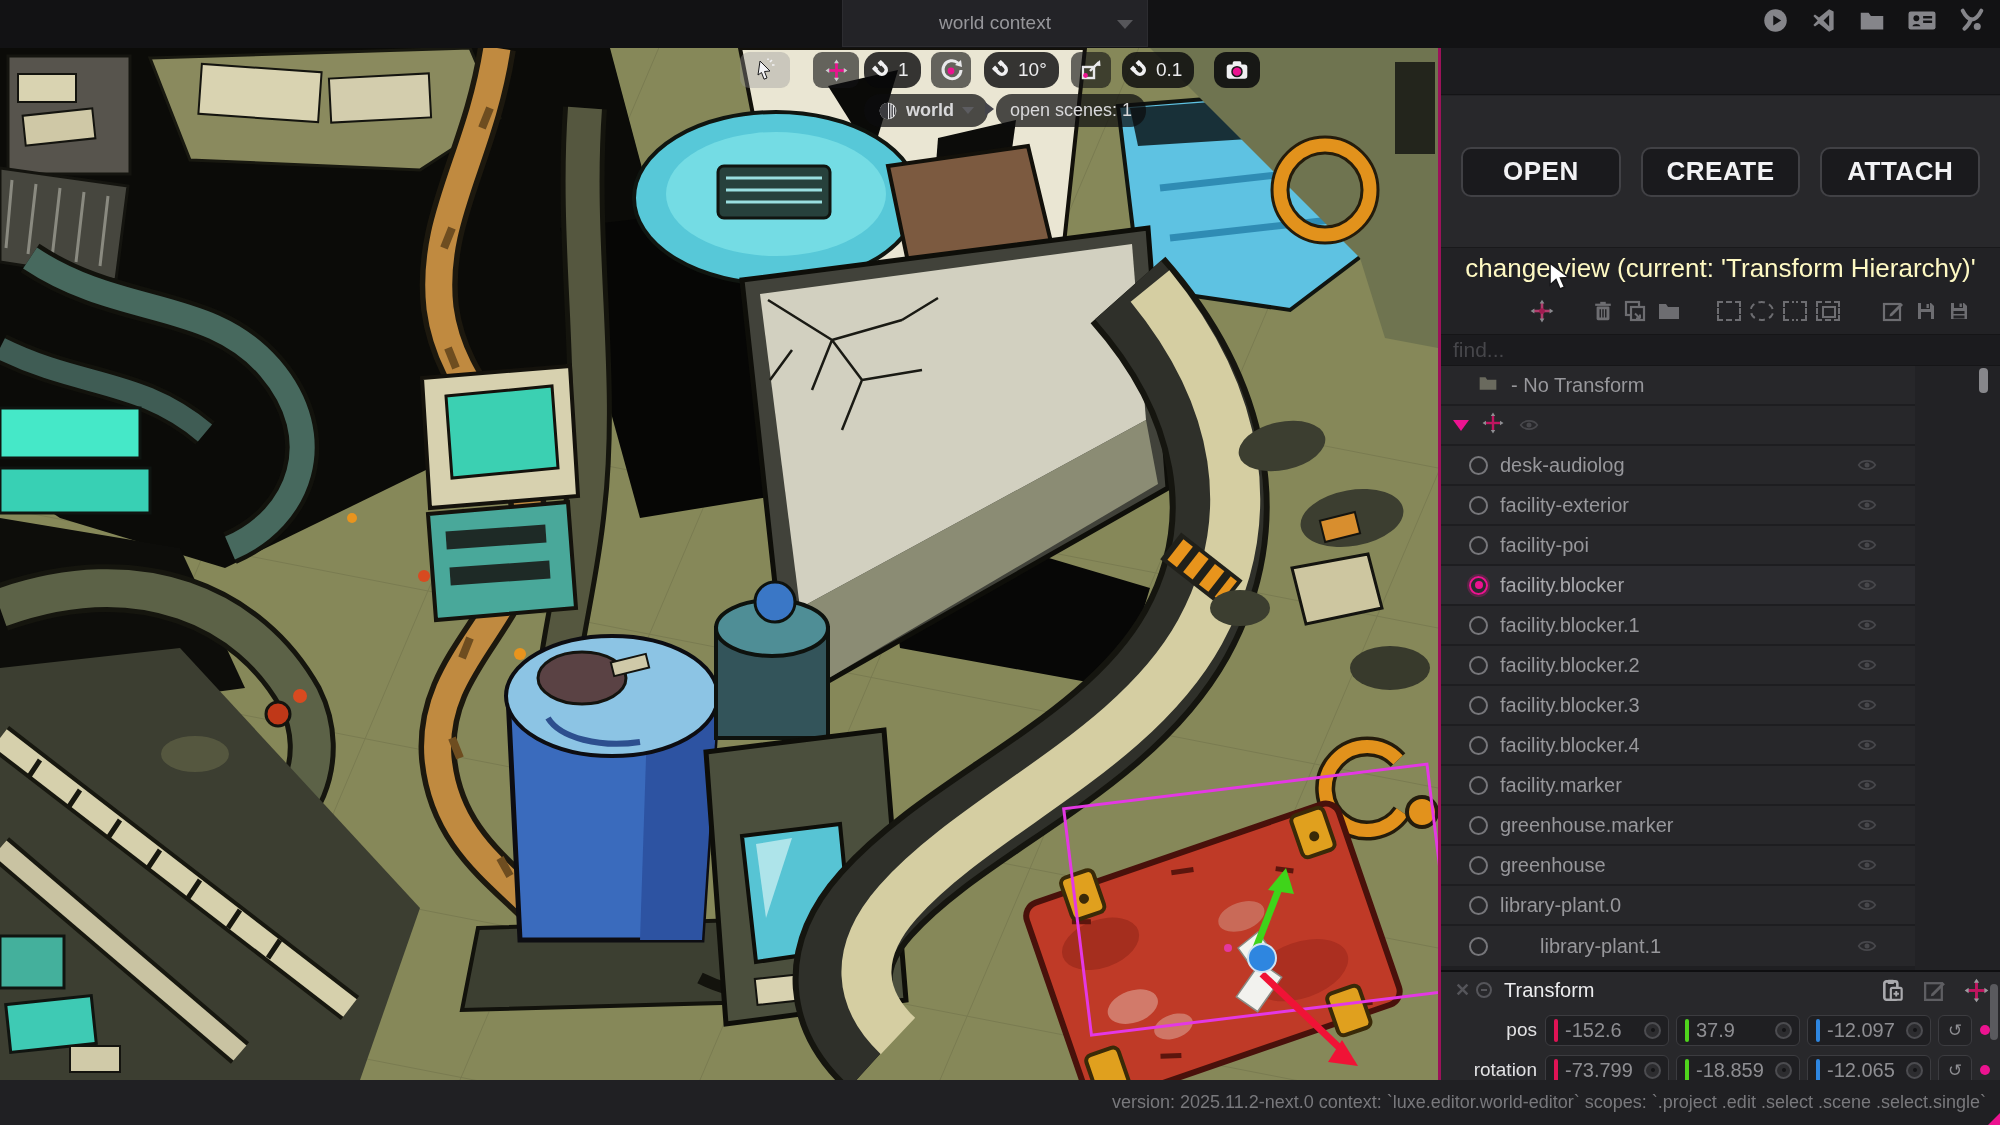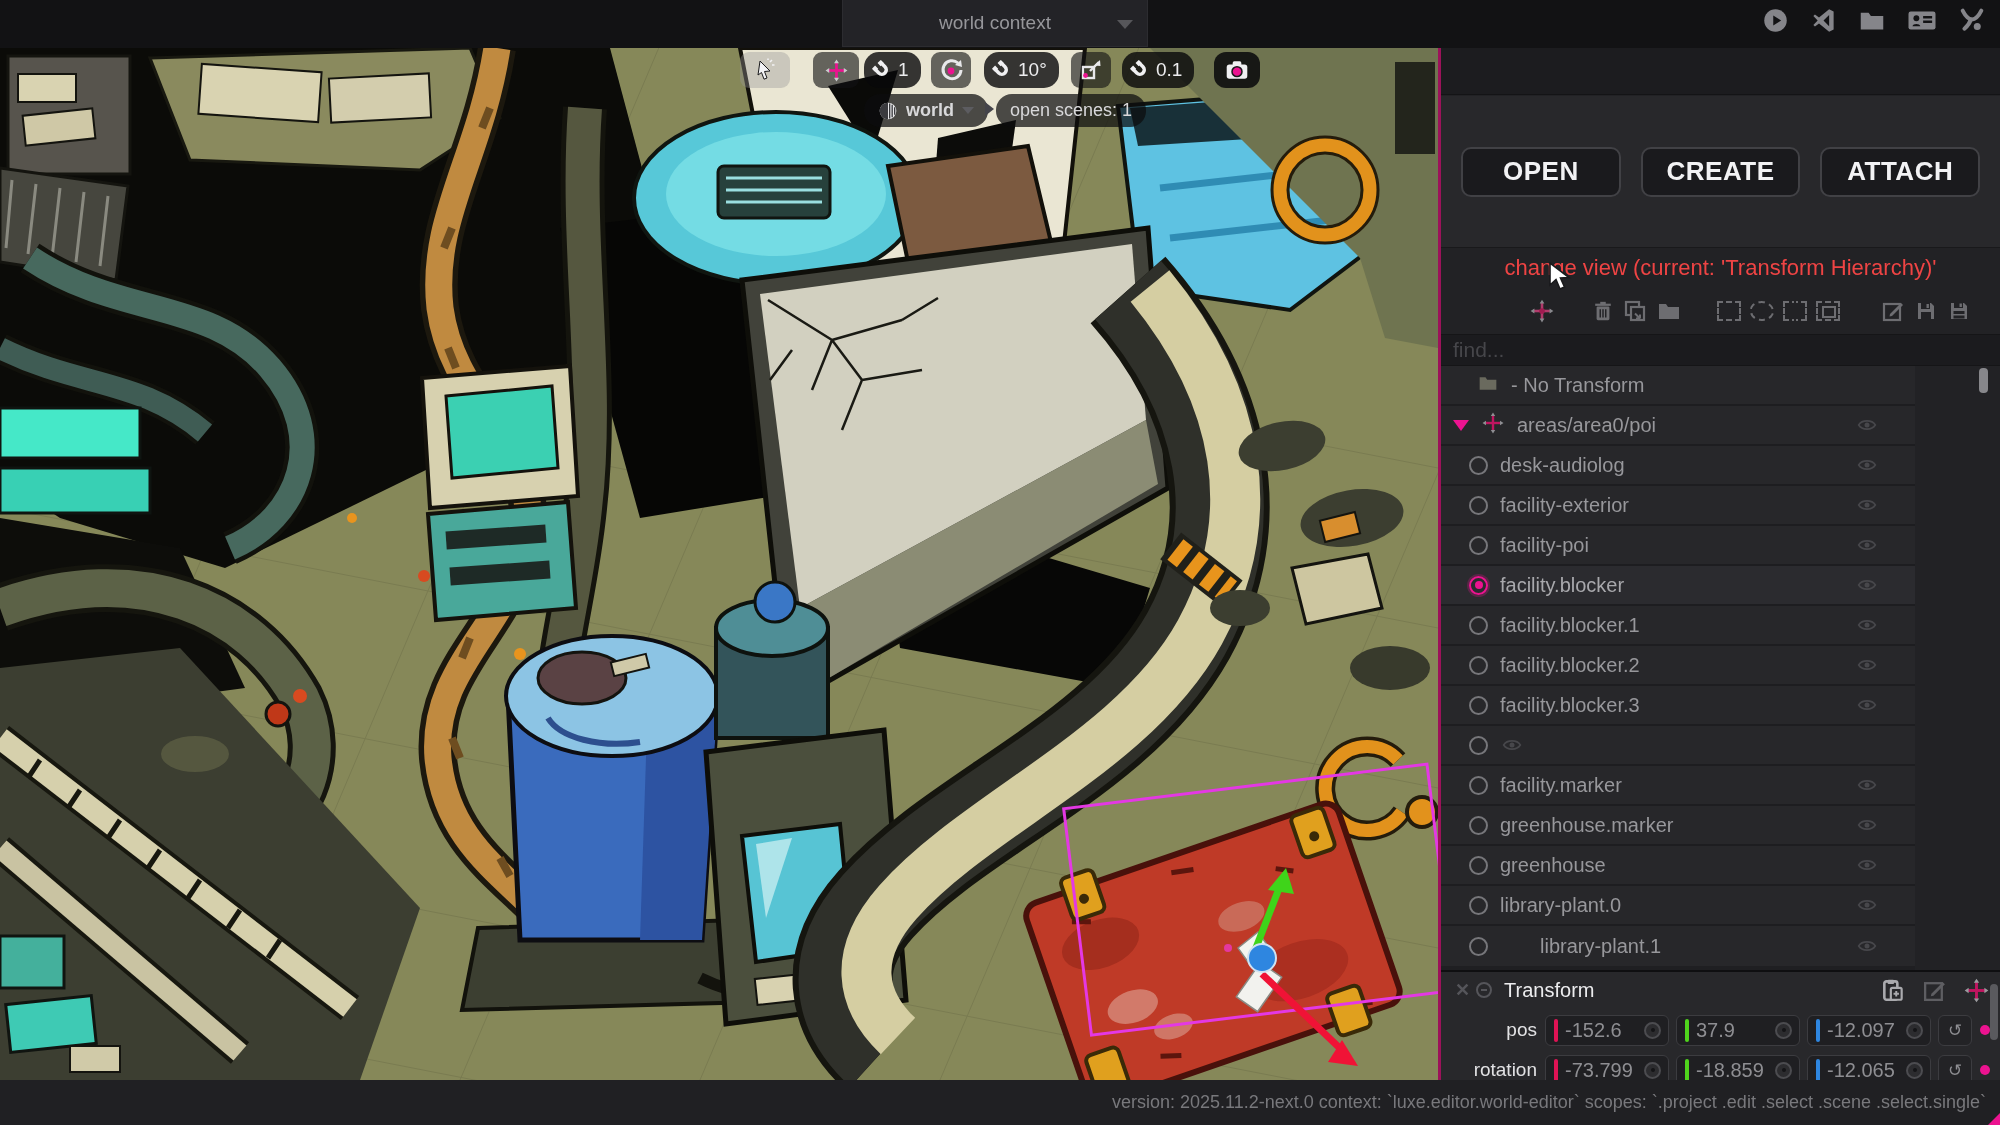--- a/index.html
+++ b/index.html
@@ -35,21 +35,21 @@
   
   #divider { position:absolute; left:1438px; top:48px; width:3px; height:1032px; background:#9c125a; z-index:45; }
   #rpanel { position:absolute; left:1441px; top:48px; width:559px; height:1032px; background:#222225; z-index:30; }
   #rp-top { position:absolute; left:0; top:0; width:559px; height:47px; background:#1c1c1f; border-bottom:1px solid #141416; }
   #rp-actions { position:absolute; left:0; top:48px; width:559px; height:152px; background:#28282b;
     display:flex; align-items:center; gap:20px; padding:0 20px; border-bottom:1px solid #19191b; }
   .act-btn { flex:1; height:50px; background:#1a1a1d; border:2px solid #414145; border-radius:10px;
     color:#f2f2f4; font-size:26px; font-weight:bold; letter-spacing:.5px; display:flex; align-items:center;
     justify-content:center; cursor:pointer; }
   #rp-viewlabel { position:absolute; left:0; top:200px; width:559px; height:40px; display:flex;
-    align-items:center; justify-content:center; color:#ef4444; font-size:22px; background:#222225; }
+    align-items:center; justify-content:center; color:#fef9c3; font-size:26px; background:#222225; }
   #rp-tools { position:absolute; left:0; top:240px; width:559px; height:46px; display:flex; align-items:center;
     color:#6d6d71; }
   #rp-tools .ti { margin-right:9px; cursor:pointer; display:flex; align-items:center; }
   #rp-tools .sp { width:26px; }
   #find-bar { position:absolute; left:0; top:286px; width:559px; height:32px; background:#1b1b1e;
     border-top:1px solid #151517; border-bottom:1px solid #151517; }
   #find-input { width:100%; height:100%; background:transparent; border:none; outline:none;
     color:#9a9a9e; font-size:21px; padding:0 12px; font-family:Liberation Sans, sans-serif; }
   #find-input::placeholder { color:#46464a; }
 
@@ -513,21 +513,20 @@
 
   <div class="h-row icon-transform expanded">
     <span class="h-caret" style="display: block;"></span>
 
     <span class="h-ico h-move"><svg width="24" height="24" viewBox="0 0 24 24">
             <line x1="12" y1="4" x2="12" y2="20" stroke="#c01560" stroke-width="2.4"></line>
             <line x1="4" y1="12" x2="20" y2="12" stroke="#c01560" stroke-width="2.4"></line>
             <path d="M12 1.5 L14.2 5 H9.8 Z M12 22.5 L9.8 19 H14.2 Z M1.5 12 L5 9.8 V14.2 Z M22.5 12 L19 14.2 V9.8 Z" fill="#8e8e92"></path>
           </svg></span>
 
-    <span class="h-label">areas/area0/poi</span>
     <span class="h-eye">
           <svg width="24" height="20" viewBox="0 0 24 24">
             <path d="M2 12 C6 5.5 18 5.5 22 12 C18 18.5 6 18.5 2 12 Z" fill="none" stroke="currentColor" stroke-width="2"></path>
             <circle cx="12" cy="12" r="3" fill="currentColor"></circle>
           </svg>
         </span>
   </div>
 
   <div class="h-row icon-circle">
 
@@ -609,20 +608,21 @@
           <svg width="24" height="20" viewBox="0 0 24 24">
             <path d="M2 12 C6 5.5 18 5.5 22 12 C18 18.5 6 18.5 2 12 Z" fill="none" stroke="currentColor" stroke-width="2"></path>
             <circle cx="12" cy="12" r="3" fill="currentColor"></circle>
           </svg>
         </span>
   </div>
 
   <div class="h-row icon-circle">
 
     <span class="h-radio"></span>
+    <span class="h-label">facility.blocker.4</span>
     <span class="h-eye">
           <svg width="24" height="20" viewBox="0 0 24 24">
             <path d="M2 12 C6 5.5 18 5.5 22 12 C18 18.5 6 18.5 2 12 Z" fill="none" stroke="currentColor" stroke-width="2"></path>
             <circle cx="12" cy="12" r="3" fill="currentColor"></circle>
           </svg>
         </span>
   </div>
 
   <div class="h-row icon-circle">
 

